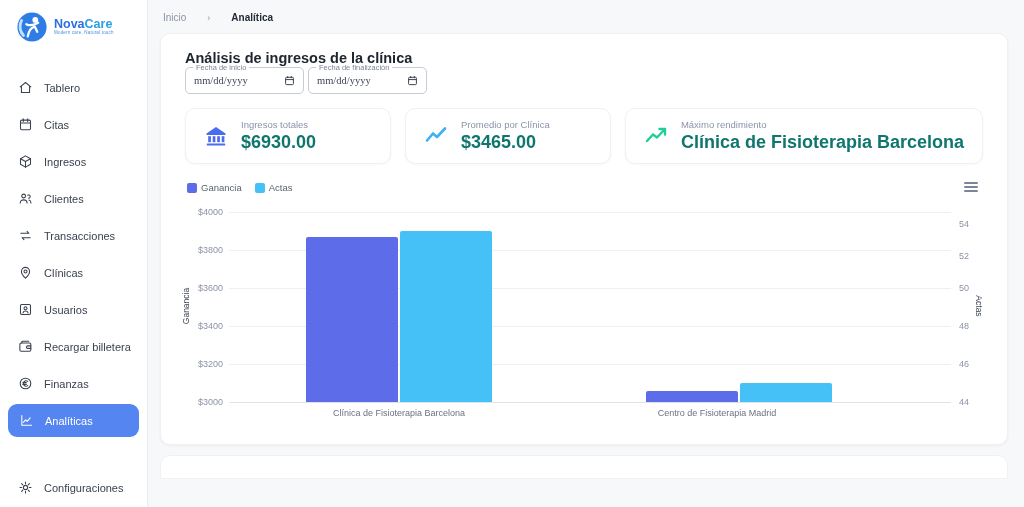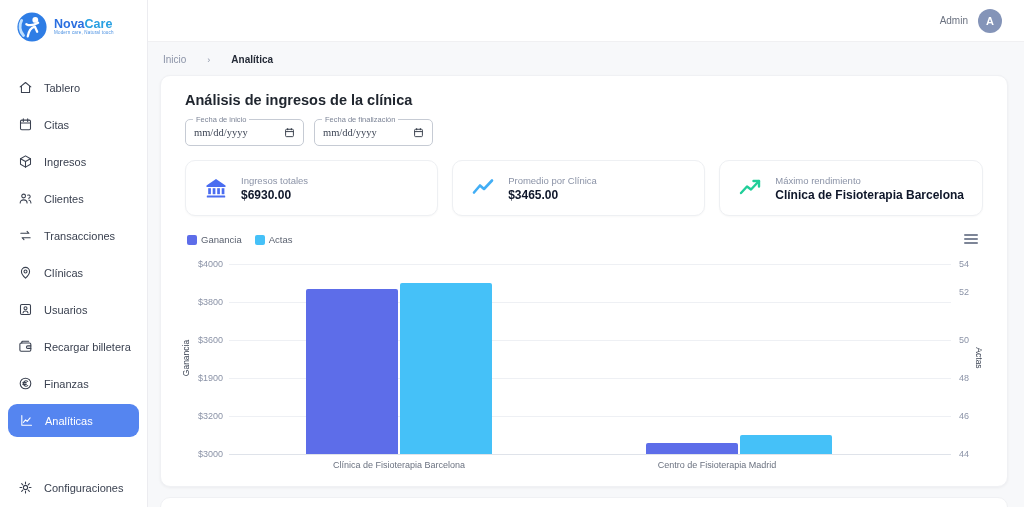--- a/index.html
+++ b/index.html
@@ -32,33 +32,33 @@
 
   .content { flex:1; padding:6px 16px 0 12px; }
   .breadcrumb { display:flex; align-items:center; gap:21px; font-size:10px; margin:6px 0 10px 3px; }
   .breadcrumb .bc-root { color:#8b93a7; cursor:pointer; }
   .breadcrumb .bc-sep { color:#8b93a7; font-size:9px; }
   .breadcrumb .bc-current { color:#252b37; font-weight:bold; }
 
   .card { background:#fff; border:1px solid #f0f1f4; border-radius:10px; box-shadow:0 1px 3px rgba(20,20,43,.05); padding:16px 24px; height:412px; position:relative; }
   .card-title { font-size:14.5px; font-weight:bold; color:#20262f; }
 
-  .date-row { display:flex; gap:10px; margin-top:11px; }
+  .date-row { display:flex; gap:4px; margin-top:1px; }
   .date-field { position:relative; width:119px; height:27px; border:1px solid #c6cbd4; border-radius:5px; display:flex; align-items:center; padding:0 8px; background:#fff; }
   .date-label { position:absolute; top:-5px; left:7px; background:#fff; padding:0 3px; font-size:7.5px; color:#7d8597; white-space:nowrap; }
   .date-input { border:none; outline:none; flex:1; font-size:10.5px; color:#3c4454; font-family:Liberation Serif, serif; width:70px; background:transparent; }
   .cal-icon { width:11px; height:11px; color:#2d3442; cursor:pointer; display:flex; }
   .cal-icon svg { width:11px; height:11px; }
 
   .stats-row { display:flex; gap:14px; margin-top:14px; }
   .stat-card { flex:1; border:1px solid #eef0f3; border-radius:10px; background:#fff; box-shadow:0 1px 2px rgba(16,24,40,.03); display:flex; align-items:center; gap:13px; padding:9px 18px; height:56px; }
   .stat-icon { width:24px; height:24px; display:flex; flex-shrink:0; }
   .stat-icon svg { width:24px; height:24px; }
   .stat-label { font-size:9.5px; color:#8b93a7; }
-  .stat-value { font-size:12px; font-weight:bold; color:#0f172a; margin-top:2px; white-space:nowrap; }
+  .stat-value { font-size:18px; font-weight:bold; color:#0f766e; margin-top:2px; white-space:nowrap; }
 
   .chart-wrap { position:relative; margin-top:12px; height:232px; }
   .legend { position:absolute; top:6px; left:2px; display:flex; gap:13px; }
   .legend-item { display:flex; align-items:center; gap:4px; font-size:9.5px; color:#5b6270; cursor:pointer; }
   .swatch { width:10px; height:10px; border-radius:2px; }
   .chart-menu { position:absolute; top:4px; right:4px; width:16px; height:14px; display:flex; flex-direction:column; justify-content:space-between; padding:2px 1px; cursor:pointer; }
   .chart-menu i { display:block; height:1.6px; background:#7d8597; border-radius:1px; }
 
   .plot { position:absolute; left:44px; top:36px; width:722px; height:190px; }
   .gridline { position:absolute; left:0; width:100%; height:1px; background:#eef0f4; }
@@ -193,24 +193,20 @@
               <path d="M12 3.2v2.6M12 18.2v2.6M3.2 12h2.6M18.2 12h2.6M5.8 5.8l1.9 1.9M16.3 16.3l1.9 1.9M18.2 5.8l-1.9 1.9M7.7 16.3l-1.9 1.9"></path>
             </svg>
           </span>
           <span>Configuraciones</span>
         </div>
       </nav>
   </aside>
 
   <div class="main">
 
-    <header class="topbar">
-      <span class="admin-label">Admin</span>
-      <div class="avatar">A</div>
-    </header>
 
     <div class="content">
 
       <div class="breadcrumb">
         <span class="bc-root">Inicio</span>
         <span class="bc-sep">›</span>
         <span class="bc-current">Analítica</span>
       </div>
 
       <section class="card">
@@ -293,29 +289,29 @@
               </div>
             </div>
           <div class="chart-menu">
               <i></i>
               <i></i>
               <i></i>
             </div>
           <div class="plot">
               <div class="gridline" style="top: 0px;"></div>
               <div class="ytick-l" style="top: 0px;">$4000</div>
-              <div class="ytick-r" style="top: 0px;">54</div>
+              <div class="ytick-r" style="top: 12px;">54</div>
               <div class="gridline" style="top: 38px;"></div>
               <div class="ytick-l" style="top: 38px;">$3800</div>
-              <div class="ytick-r" style="top: 28px;">52</div>
+              <div class="ytick-r" style="top: 44px;">52</div>
               <div class="gridline" style="top: 76px;"></div>
               <div class="ytick-l" style="top: 76px;">$3600</div>
               <div class="ytick-r" style="top: 76px;">50</div>
               <div class="gridline" style="top: 114px;"></div>
-              <div class="ytick-l" style="top: 114px;">$1900</div>
+              <div class="ytick-l" style="top: 114px;">$3400</div>
               <div class="ytick-r" style="top: 114px;">48</div>
               <div class="gridline" style="top: 152px;"></div>
               <div class="ytick-l" style="top: 152px;">$3200</div>
               <div class="ytick-r" style="top: 152px;">46</div>
               <div class="gridline base" style="top: 190px;"></div>
               <div class="ytick-l" style="top: 190px;">$3000</div>
               <div class="ytick-r" style="top: 190px;">44</div>
               <div class="axis-title left">Ganancia</div>
               <div class="axis-title right">Actas</div>
               <div class="bar" style="left: 77px; height: 165.3px; background: rgb(93, 109, 233);"></div>

